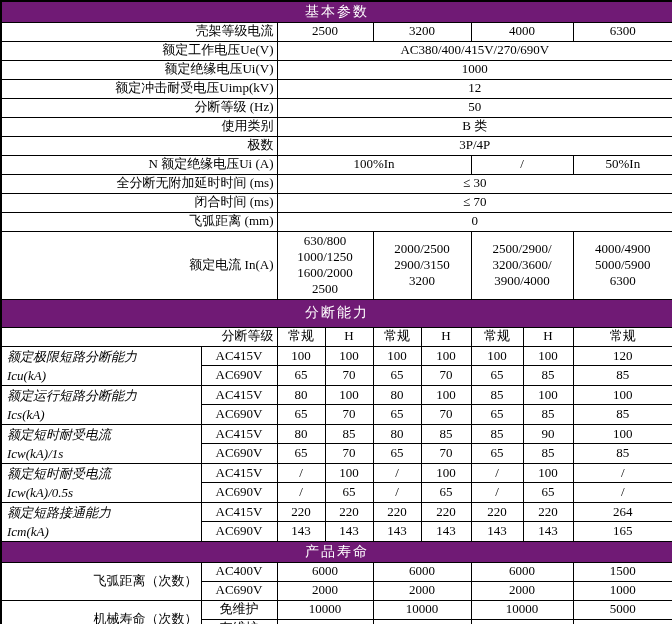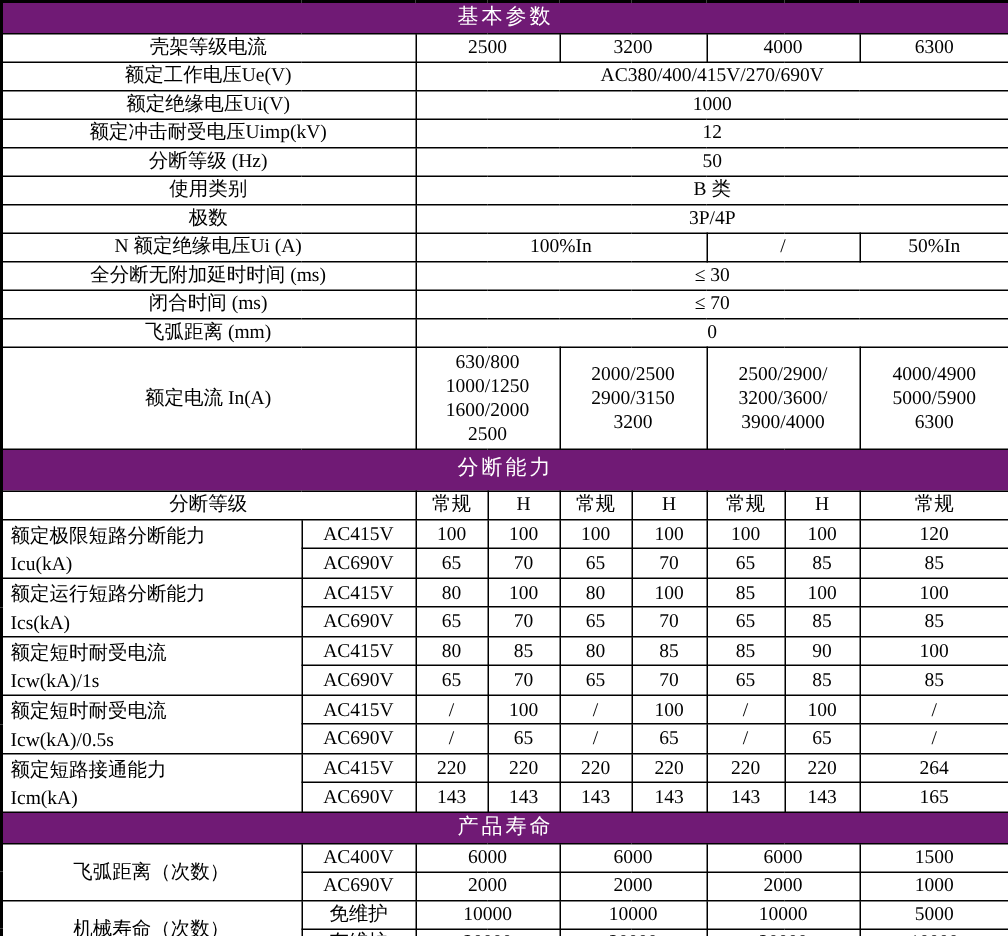--- a/index.html
+++ b/index.html
@@ -25,22 +25,22 @@
   tr.hdr{height:21px;}
   tr.hdr2{height:28px;}
   tr.tall{height:68px;}
   td.section{
     background:#701a75;
     color:#fff;
     font-size:14px;
     letter-spacing:2px;
     font-weight:normal;
   }
-  td.lab{text-align:center;padding-left:2px;padding-right:3px;}
-  td.lab2{text-align:left;padding-left:5px;vertical-align:middle;}
+  td.lab{text-align:right;padding-left:2px;padding-right:3px;}
+  td.lab2{text-align:left;padding-left:5px;vertical-align:middle;font-style:italic;}
   td.lab2 div{line-height:19px;}
   td.ml{white-space:pre-line;line-height:16px;}
 </style>
 </head>
 <body>
 
 <div class="wrap">
 <table>
   <colgroup>
     <col style="width:200px">

